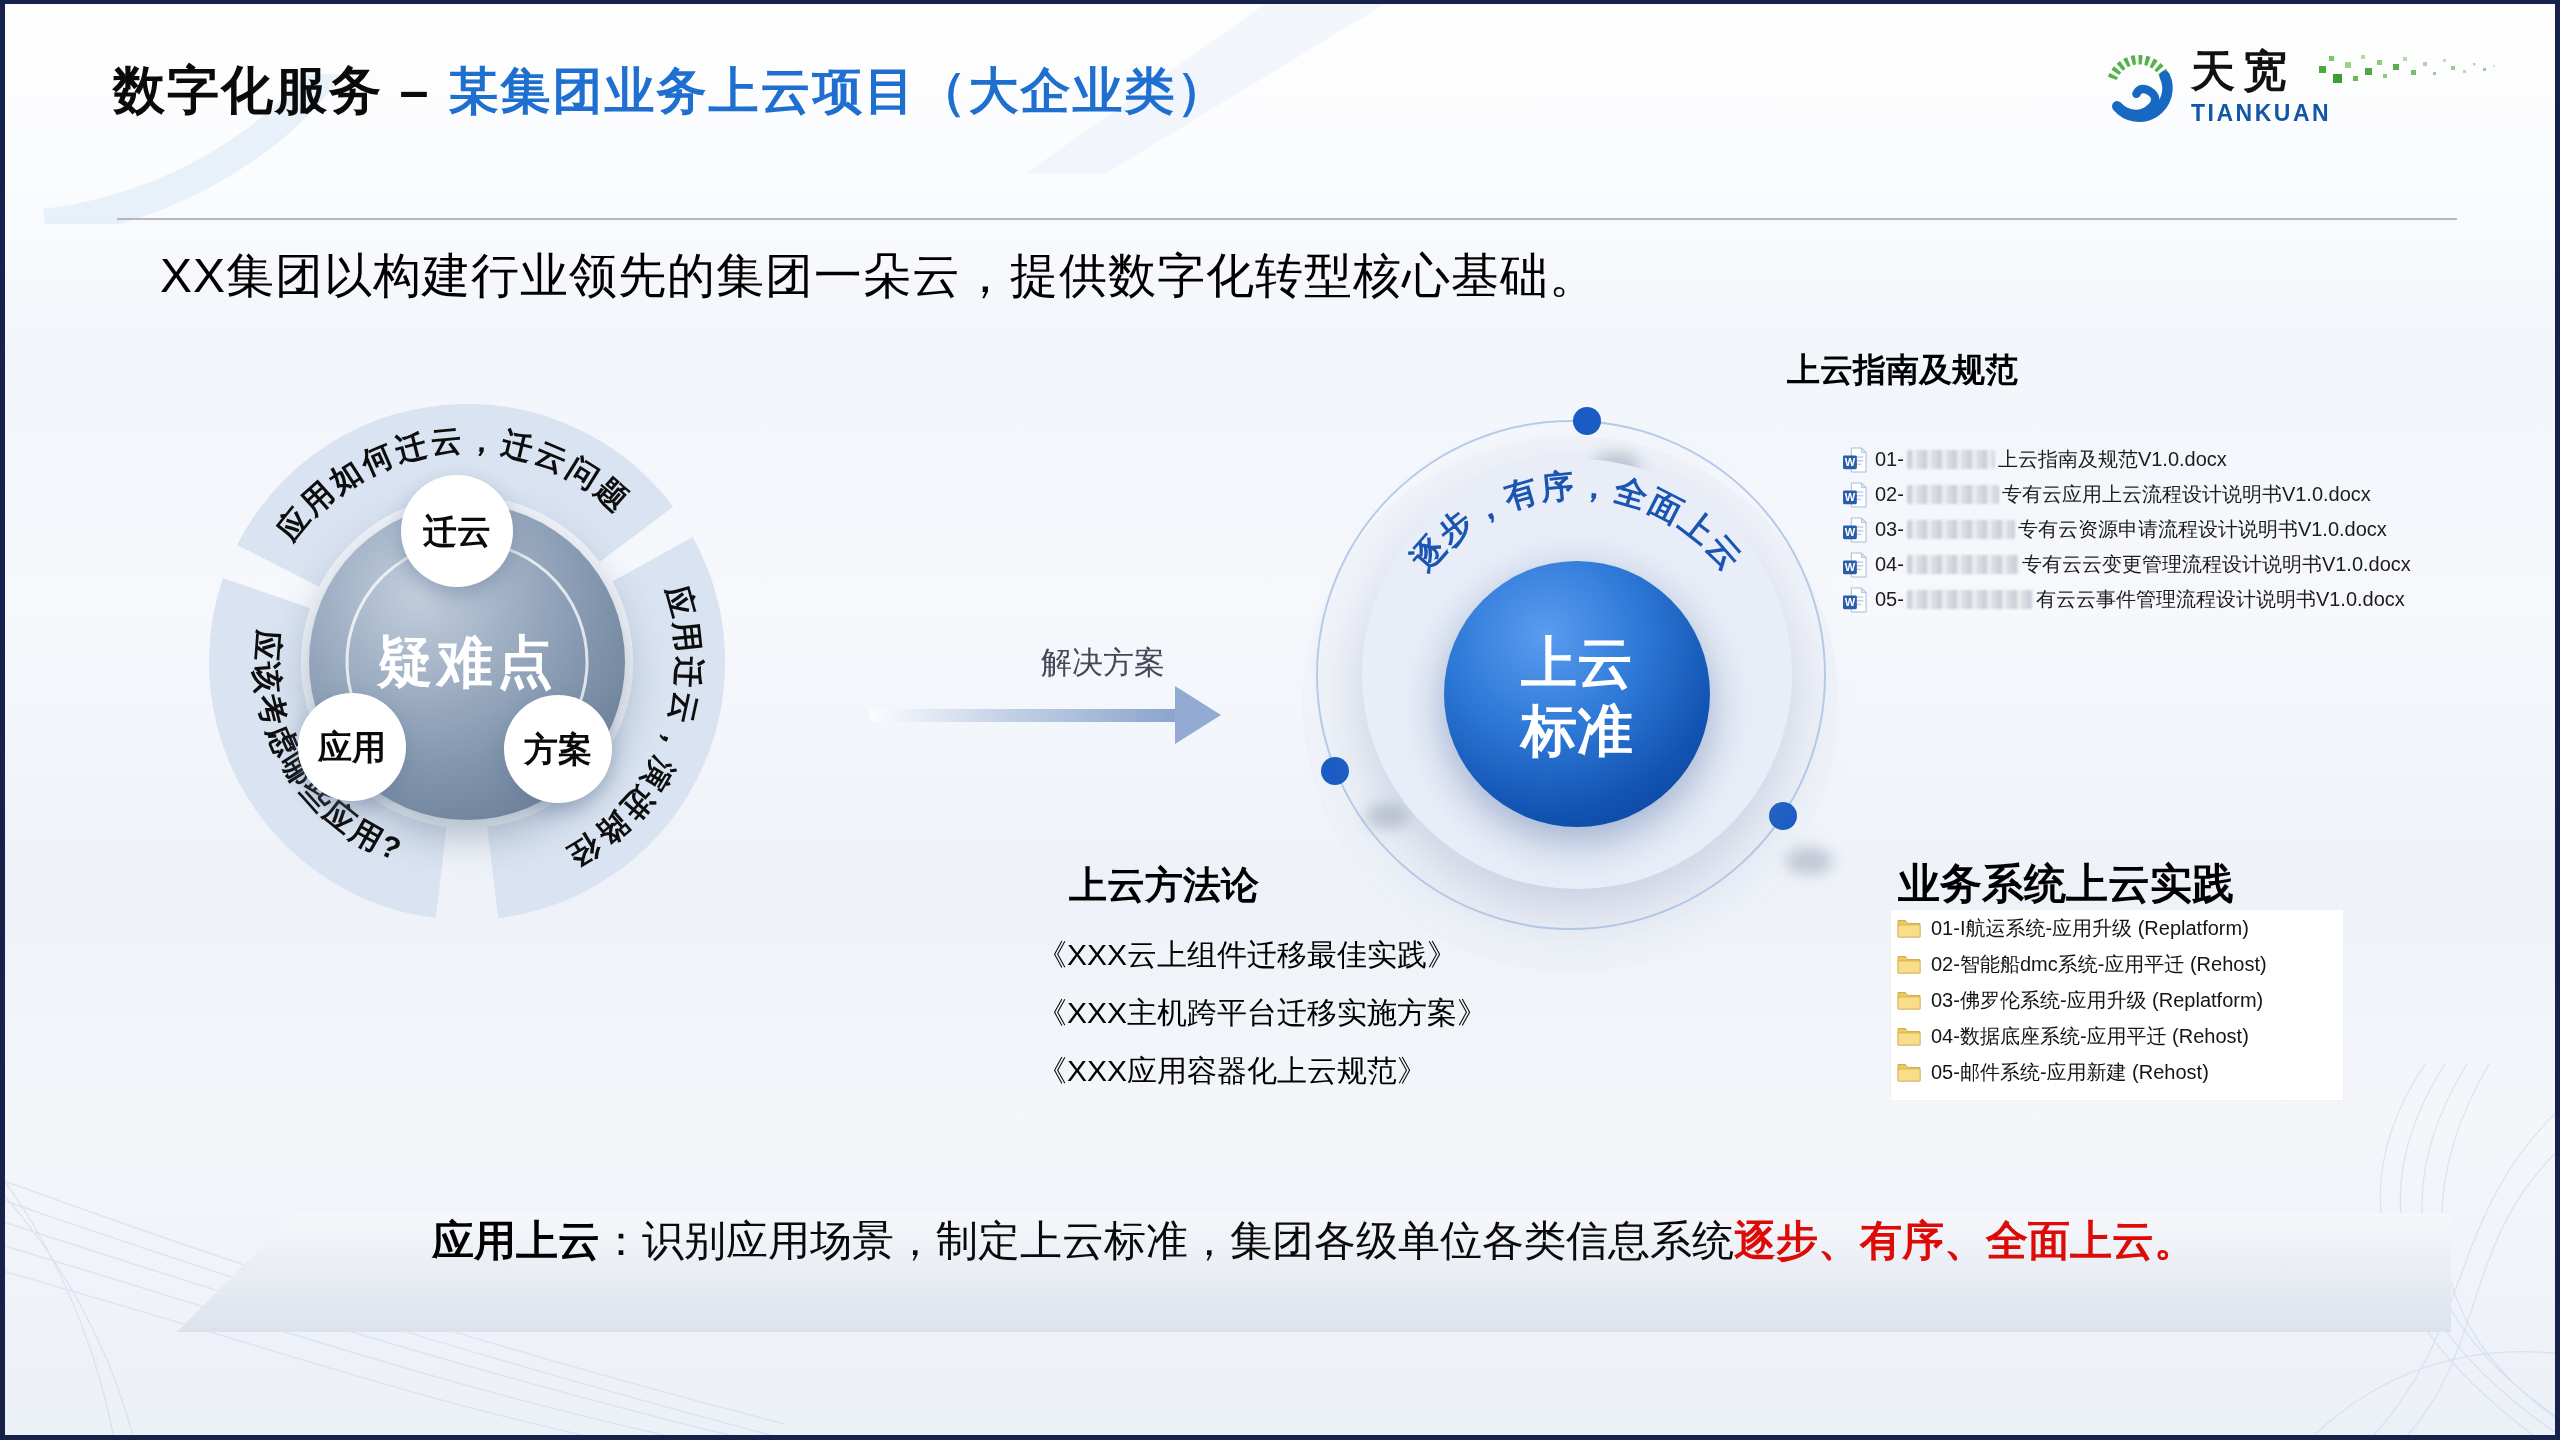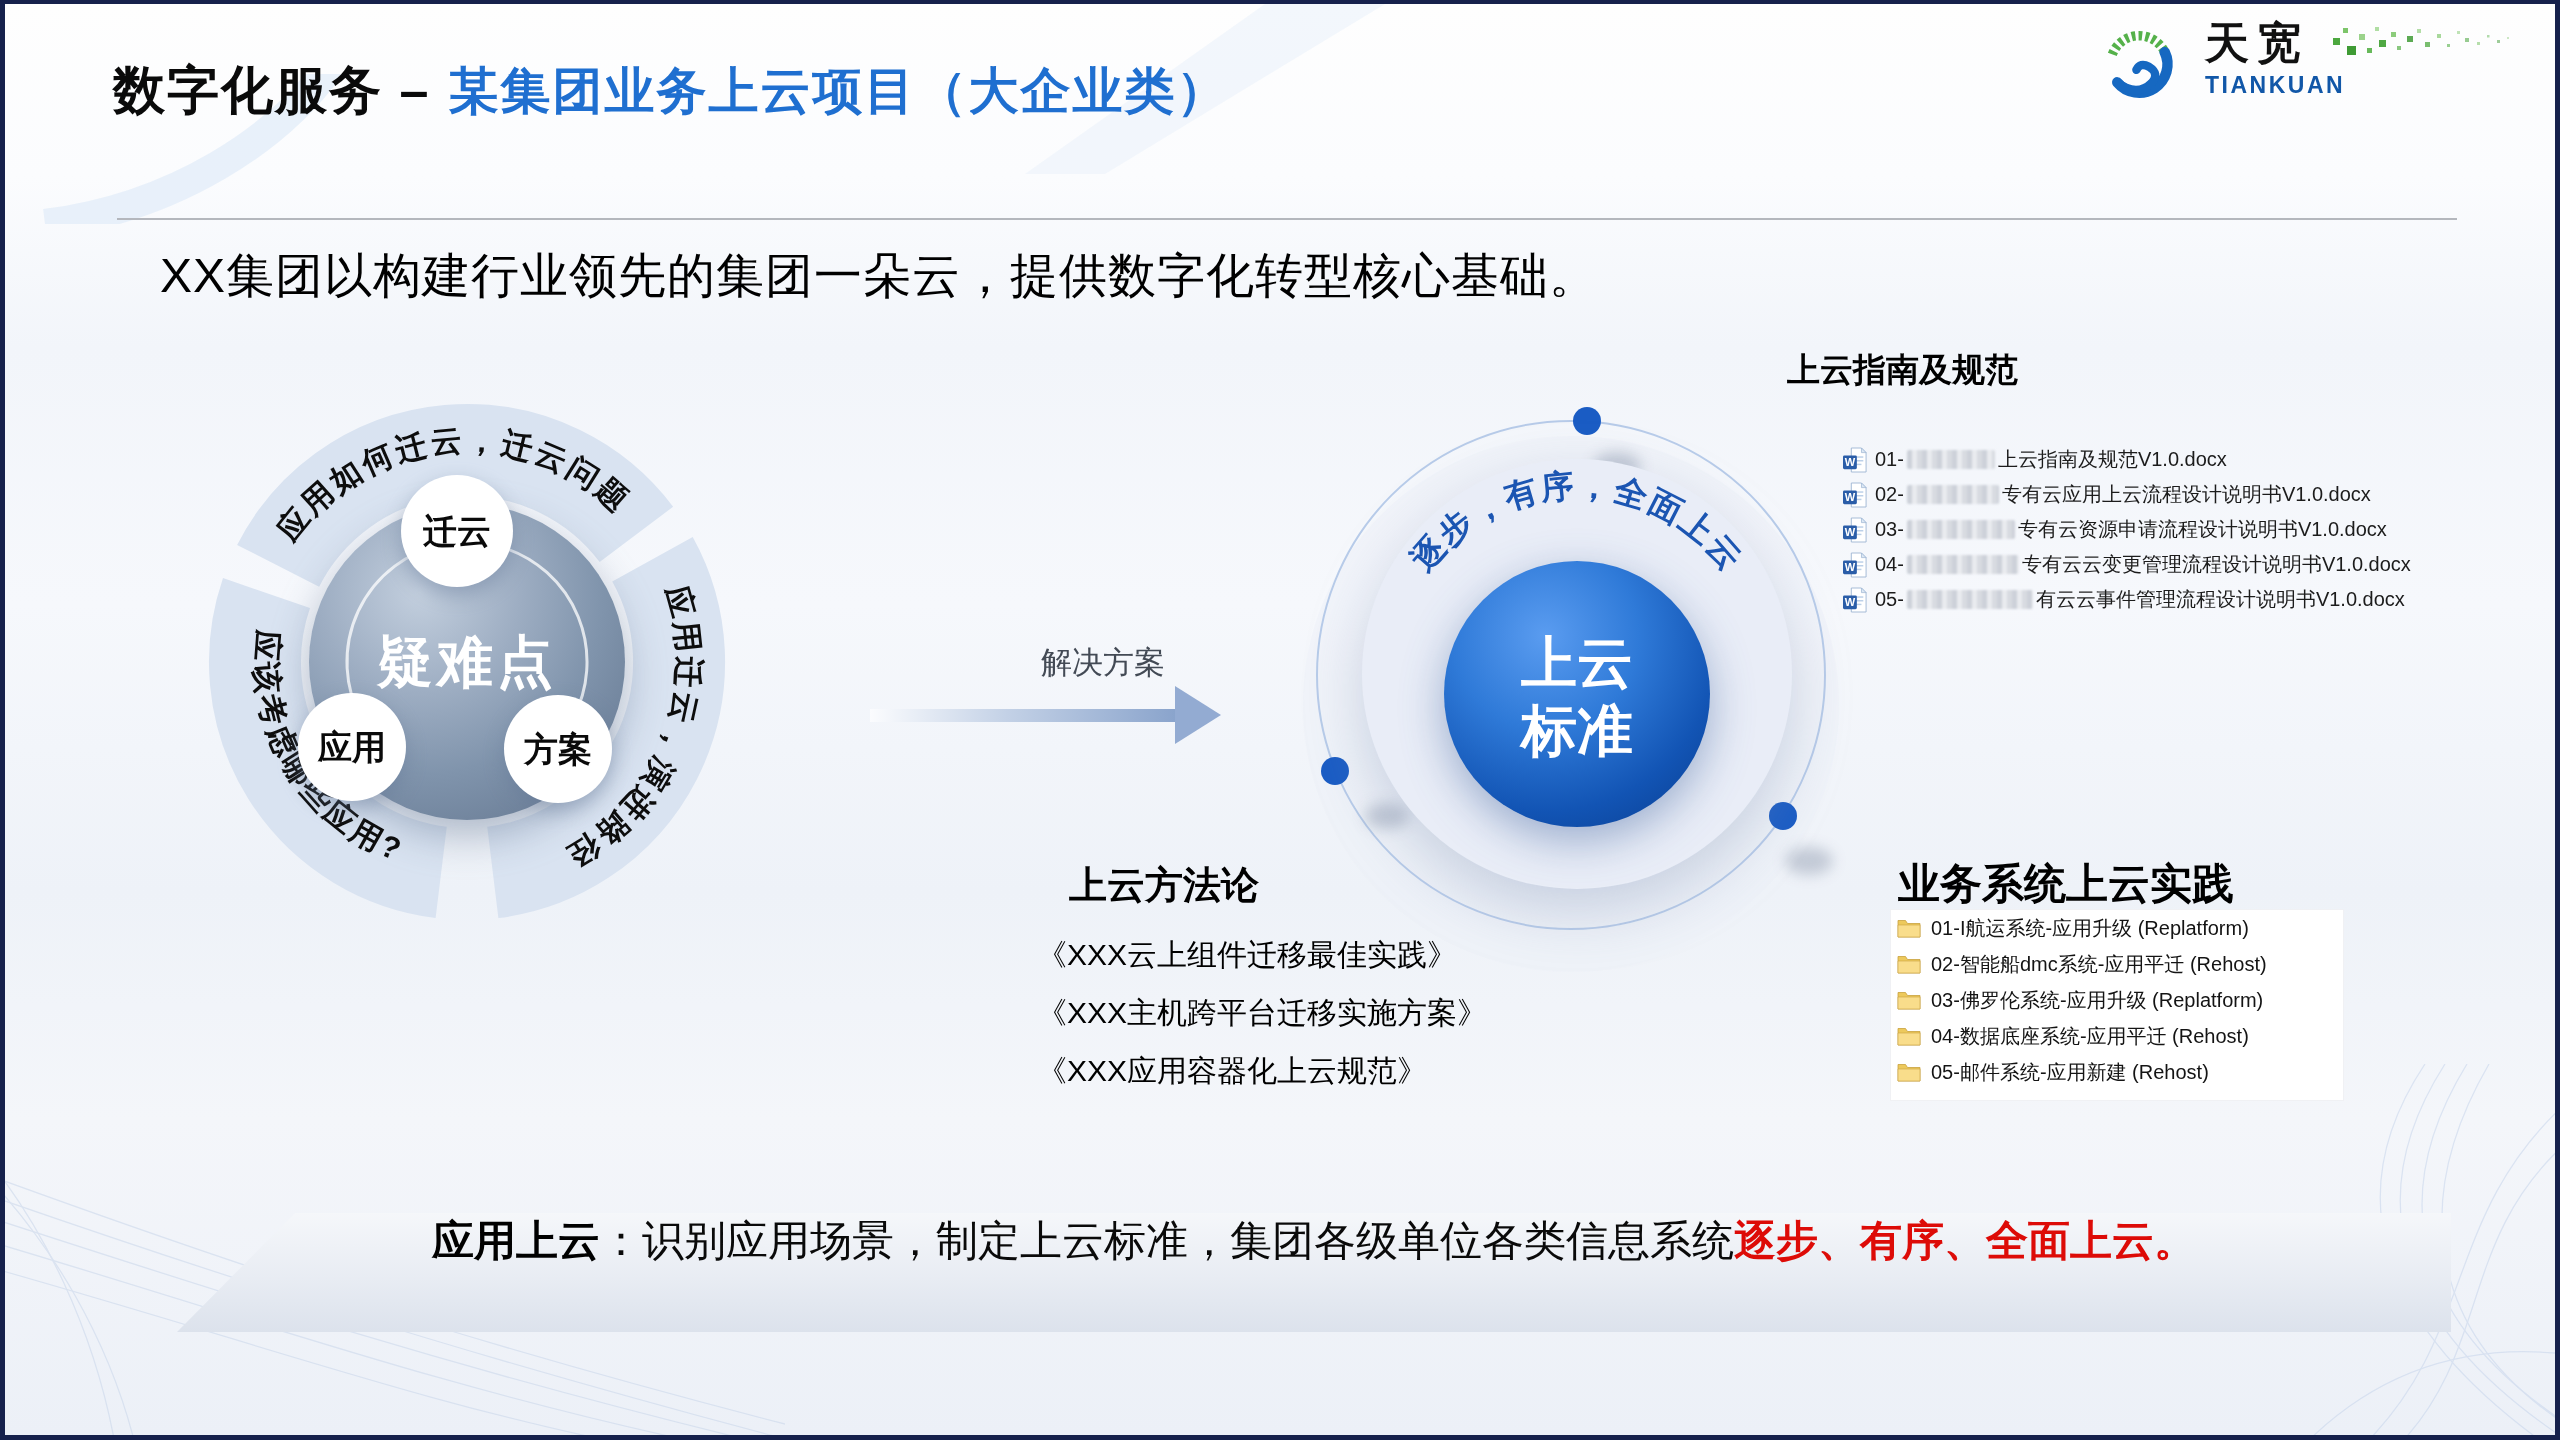--- a/index.html
+++ b/index.html
@@ -13,21 +13,21 @@
     overflow:hidden;
   }
   .abs{position:absolute;}
   
   .title-row{left:108px;top:52px;white-space:nowrap;}
   .title-black{font-size:52px;font-weight:700;color:#0a0a0a;letter-spacing:2px;}
   .title-blue{font-size:50px;font-weight:700;color:#1f6fd0;margin-left:18px;letter-spacing:2px;}
   .title-divider{left:112px;top:214px;width:2340px;height:2px;background:#b4b7bd;}
   .subtitle{left:155px;top:240px;font-size:48px;font-weight:400;color:#000;letter-spacing:1px;white-space:nowrap;}
   
-  .logo{left:2092px;top:16px;width:380px;height:96px;display:flex;align-items:flex-start;gap:14px;}
+  .logo{left:2092px;top:34px;width:380px;height:96px;display:flex;align-items:center;}
   .logo-txt{margin-left:10px;position:relative;}
   .logo-cn{font-size:44px;font-weight:700;color:#111;letter-spacing:8px;line-height:46px;}
   .logo-en{font-size:23px;font-weight:700;color:#1157a8;letter-spacing:2.5px;line-height:24px;margin-top:7px;}
   .logo-mosaic{position:absolute;left:128px;top:2px;}
   
   .h-guide{left:1782px;top:344px;font-size:33px;font-weight:700;color:#000;}
   .h-method{left:1056px;top:856px;font-size:38px;font-weight:700;color:#000;margin-left:8px;}
   .h-practice{left:1893px;top:852px;font-size:42px;font-weight:700;color:#000;}
   
   .doc-list{left:1838px;top:438px;width:640px;}

